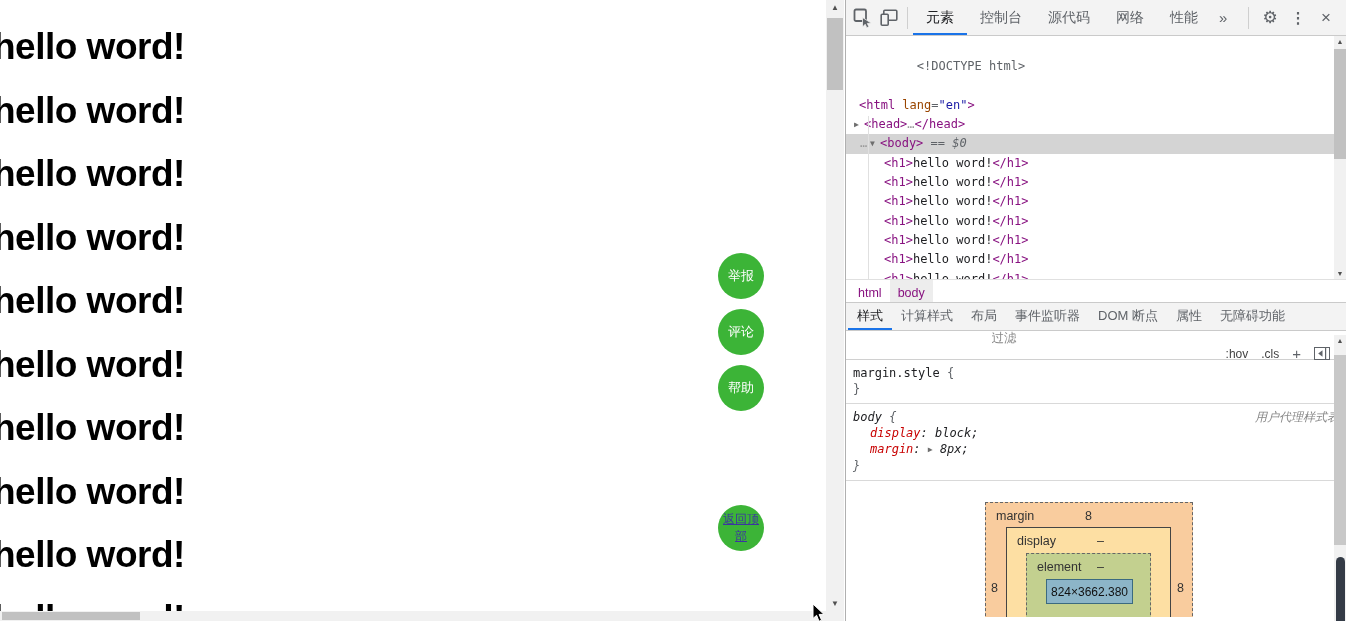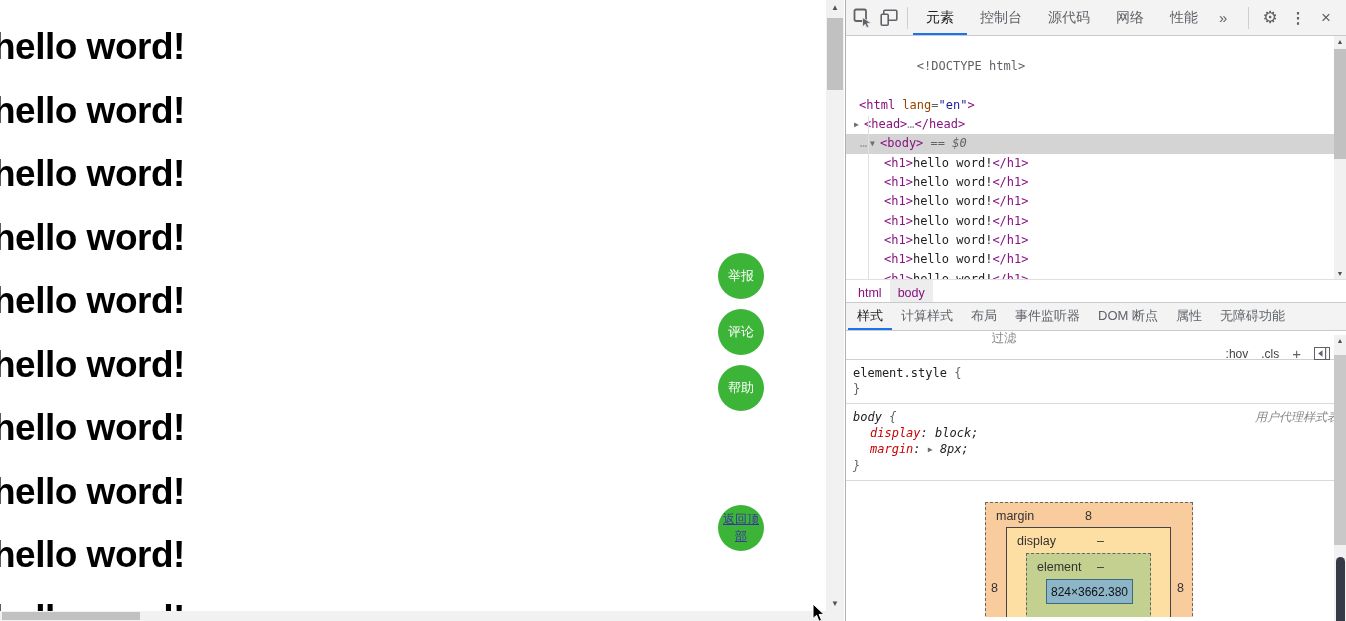--- a/index.html
+++ b/index.html
@@ -241,21 +241,21 @@
             <rect x="0.5" y="0.5" width="15" height="12" fill="#fff" stroke="#5f6368"></rect>
             <rect x="11" y="1" width="1.2" height="11" fill="#5f6368"></rect>
             <path d="M8.5 3.2 L4.2 6.5 L8.5 9.8 Z" fill="#5f6368"></path>
           </svg>
         </span>
       </div>
     </div>
 
     <div class="styles-content">
       <div class="sec">
-        <div><span>element.style</span> <span class="gray">{</span></div>
+        <div><span>margin.style</span> <span class="gray">{</span></div>
         <div><span class="gray">}</span></div>
       </div>
       <div class="sec ua">
         <div><span class="origin">用户代理样式表</span><span>body</span> <span class="gray">{</span></div>
         <div class="prop-line"><span class="prop-name">display</span><span>:</span> <span>block;</span></div>
         <div class="prop-line"><span class="prop-name">margin</span><span>:</span> <span class="prop-arrow">▶</span> <span>8px;</span></div>
         <div><span class="gray">}</span></div>
       </div>
 
       <div class="bm">

